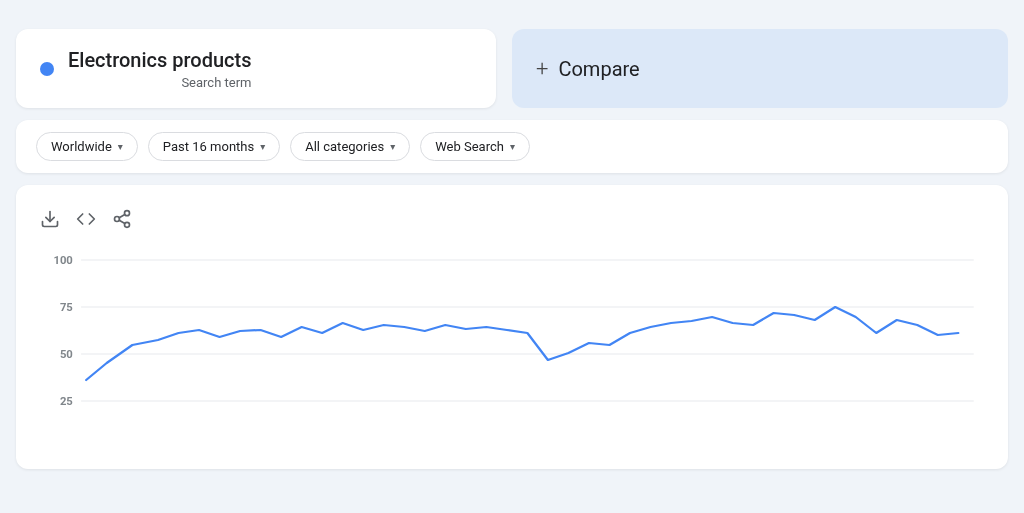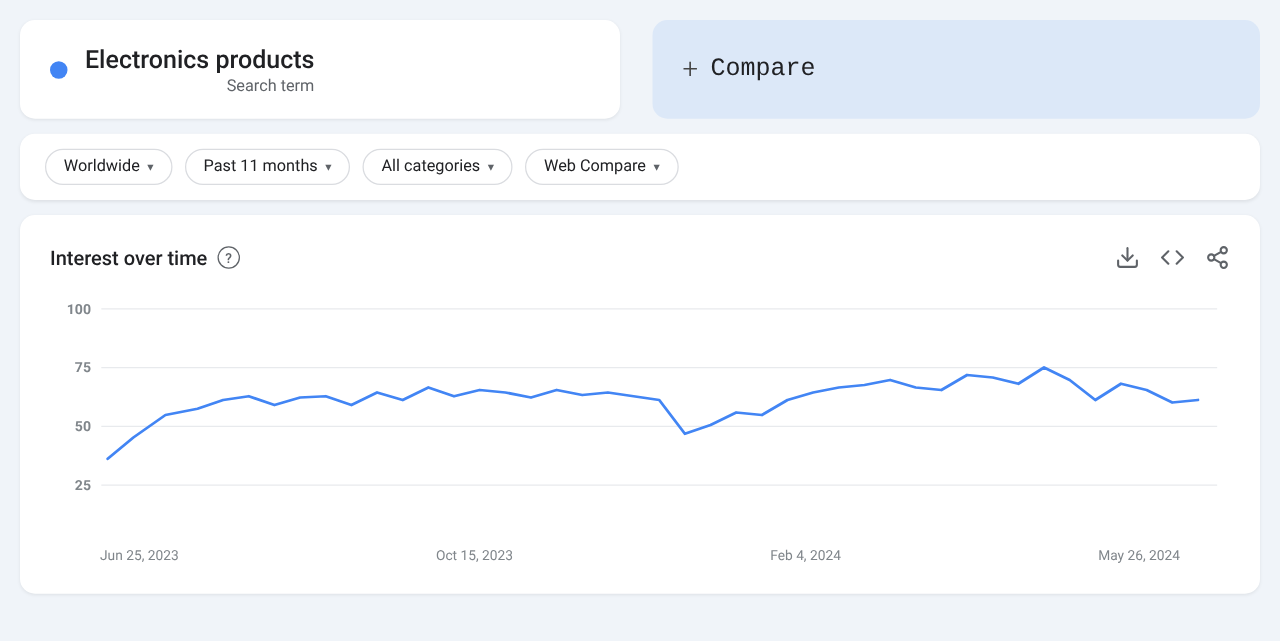--- a/index.html
+++ b/index.html
@@ -5,22 +5,23 @@
     * { box-sizing: border-box; margin: 0; padding: 0; }
     body {
       font-family: 'Google Sans', Roboto, Arial, sans-serif;
       background: #f0f4f9;
       min-height: 513px;
       padding: 16px;
     }
 
     .top-section {
       display: flex;
-      gap: 26px;
+      gap: 16px;
       margin-bottom: 12px;
+      margin-top: 13px;
     }
 
     .search-term-card {
       background: #fff;
       border-radius: 12px;
       padding: 18px 24px;
       flex: 0 0 480px;
       display: flex;
       align-items: center;
       gap: 14px;
@@ -69,21 +70,20 @@
       font-size: 22px;
       color: #444;
       font-weight: 300;
       line-height: 1;
     }
 
     .compare-label {
       font-size: 20px;
       color: #202124;
       font-weight: 400;
-      font-family: Liberation Mono, monospace;
     }
 
     .filters-bar {
       background: #fff;
       border-radius: 12px;
       padding: 12px 20px;
       display: flex;
       gap: 10px;
       align-items: center;
       margin-bottom: 12px;
@@ -204,39 +204,35 @@
     <span class="compare-label">Compare</span>
   </div>
 </div>
 
 <div class="filters-bar">
   <button class="filter-btn">
     <span>Worldwide</span>
     <span class="filter-chevron">▾</span>
   </button>
   <button class="filter-btn">
-    <span>Past 11 months</span>
+    <span>Past 16 months</span>
     <span class="filter-chevron">▾</span>
   </button>
   <button class="filter-btn">
     <span>All categories</span>
     <span class="filter-chevron">▾</span>
   </button>
   <button class="filter-btn">
-    <span>Web Compare</span>
+    <span>Web Search</span>
     <span class="filter-chevron">▾</span>
   </button>
 </div>
 
 <div class="chart-card">
   <div class="chart-header">
-    <div class="chart-title-row">
-      <span class="chart-title">Interest over time</span>
-      <div class="help-icon">?</div>
-    </div>
     <div class="chart-actions">
       <button class="chart-action-btn">
         <svg width="20" height="20" viewBox="0 0 24 24" fill="none" stroke="#5f6368" stroke-width="2" stroke-linecap="round" stroke-linejoin="round">
           <path d="M21 15v4a2 2 0 0 1-2 2H5a2 2 0 0 1-2-2v-4"></path>
           <polyline points="7 10 12 15 17 10"></polyline>
           <line x1="12" y1="15" x2="12" y2="3"></line>
         </svg>
       </button>
       <button class="chart-action-btn">
         <svg width="20" height="20" viewBox="0 0 24 24" fill="none" stroke="#5f6368" stroke-width="2" stroke-linecap="round" stroke-linejoin="round">
@@ -310,19 +306,13 @@
           795,72
           815,88
           835,75
           855,80
           875,90
           895,88
         "></polyline>
     </svg>
   </div>
 
-  <div class="x-axis-labels">
-    <span class="x-label">Jun 25, 2023</span>
-    <span class="x-label">Oct 15, 2023</span>
-    <span class="x-label">Feb 4, 2024</span>
-    <span class="x-label">May 26, 2024</span>
-  </div>
 </div>
 
 </body></html>

